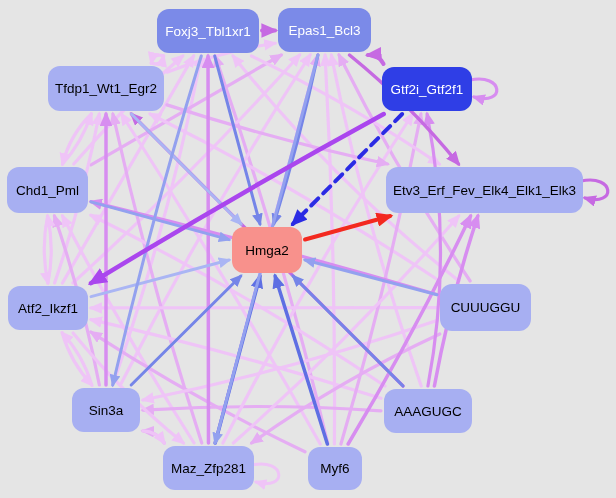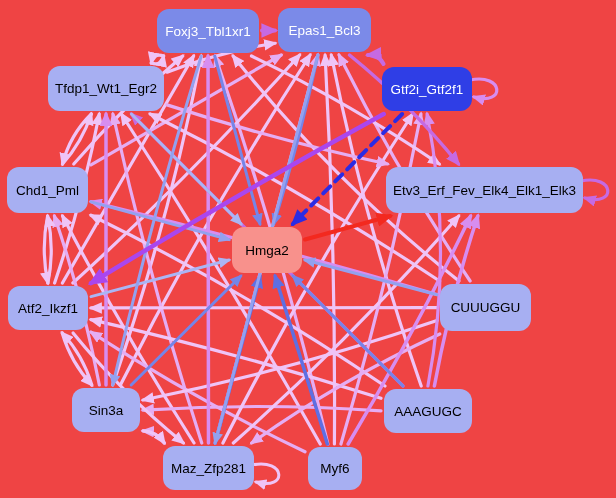--- a/index.html
+++ b/index.html
@@ -1,16 +1,16 @@
 <!DOCTYPE html>
 <html><head>
 <meta charset="utf-8">
 <style>
   html,body{margin:0;padding:0;background:#ffffff;}
-  .stage{width:616px;height:498px;position:relative;background:#ef4444;overflow:hidden;}
+  .stage{width:616px;height:498px;position:relative;background:#e5e5e5;overflow:hidden;}
   svg{display:block;}
   svg text{font-family:"Liberation Sans","DejaVu Sans",sans-serif;}
   .node rect{stroke:none;}
   .node{cursor:pointer;}
 </style>
 </head>
 <body>
 
 <div class="stage">
   <svg id="graph" width="616" height="498" viewBox="0 0 616 498" xmlns="http://www.w3.org/2000/svg">

